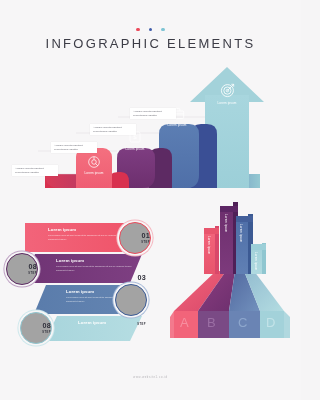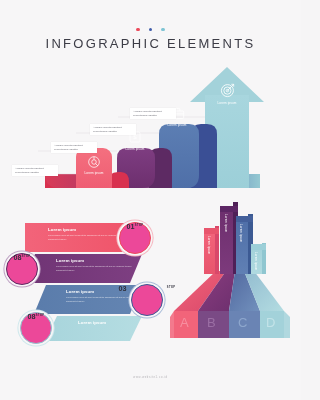--- a/index.html
+++ b/index.html
@@ -33,22 +33,22 @@
     text-align: center; width: 40px;
   }
   .bar-icon { position: absolute; }
 
   
   #steps { position: absolute; left: 0; top: 208px; width: 190px; height: 135px; }
   .step-text { position: absolute; }
   .step-title { font-size: 4.3px; color: #ffffff; font-weight: bold; letter-spacing: .1px; margin-bottom: 2px; }
   .step-body  { font-size: 2.2px; color: rgba(255,255,255,.72); line-height: 1.7; width: 82px; }
   .circ {
-    position: absolute; border-radius: 50%; background: #ec4899;
-    display: flex; flex-direction: row; align-items: flex-start; justify-content: center;
+    position: absolute; border-radius: 50%; background: #a3a3a3;
+    display: flex; flex-direction: column; align-items: flex-end; justify-content: center;
   }
   .circ .num { font-size: 7.2px; font-weight: bold; letter-spacing: .2px; line-height: 1; }
   .circ .stp { font-size: 2.6px; font-weight: bold; letter-spacing: .5px; margin-top: 1px; }
 
   
   #chart2 { position: absolute; left: 170px; top: 198px; width: 131px; height: 155px; }
   .v-lbl {
     position: absolute; color: #ffffff; font-size: 2.9px; letter-spacing: .15px;
     writing-mode: vertical-rl; text-orientation: mixed; white-space: nowrap;
   }
@@ -216,21 +216,21 @@
     <div class="circ" style="left:6px;top:45px;width:32px;height:32px;border:1.4px solid #5d2a63;box-shadow:0 0 0 1.6px #f7f6f7, 0 0 0 2.6px #bfa3c4;">
       <div class="num" style="color:#2f2f3a">08</div>
       <div class="stp" style="color:#2f2f3a">STEP</div>
     </div>
 
     
     <div class="step-text" style="left:66px;top:81px;">
       <div class="step-title">Lorem ipsum</div>
       <div class="step-body">Lorem ipsum dolor sit amet consectetur adipiscing elit sed do eiusmod tempor incididunt ut labore</div>
     </div>
-    <div class="circ" style="left:131px;top:76px;width:32px;height:32px;border:1.4px solid #3a5b96;box-shadow:0 0 0 1.6px #f7f6f7, 0 0 0 2.6px #a9bcd9;gap:40px;">
+    <div class="circ" style="left:115px;top:76px;width:32px;height:32px;border:1.4px solid #3a5b96;box-shadow:0 0 0 1.6px #f7f6f7, 0 0 0 2.6px #a9bcd9;gap:40px;">
       <div class="num" style="color:#2f2f3a">03</div>
       <div class="stp" style="color:#2f2f3a">STEP</div>
     </div>
 
     
     <div class="step-text" style="left:78px;top:112px;">
       <div class="step-title">Lorem ipsum</div>
       <div class="step-body"></div>
     </div>
     <div class="circ" style="left:20px;top:104px;width:32px;height:32px;border:1.4px solid #8fc6d0;box-shadow:0 0 0 1.6px #f7f6f7, 0 0 0 2.6px #cfe8ec;">

